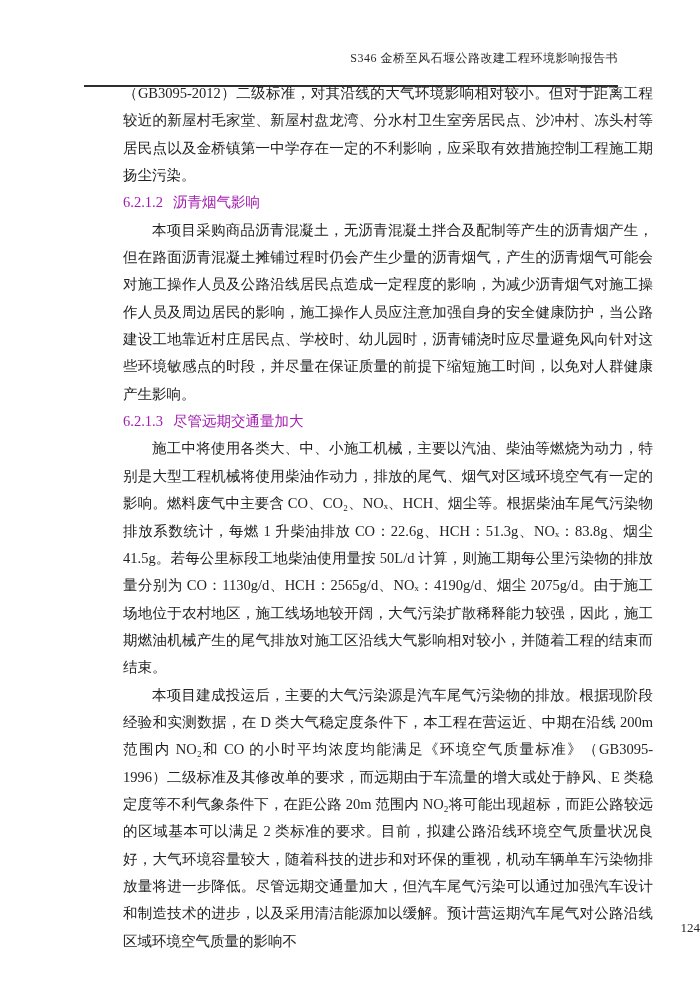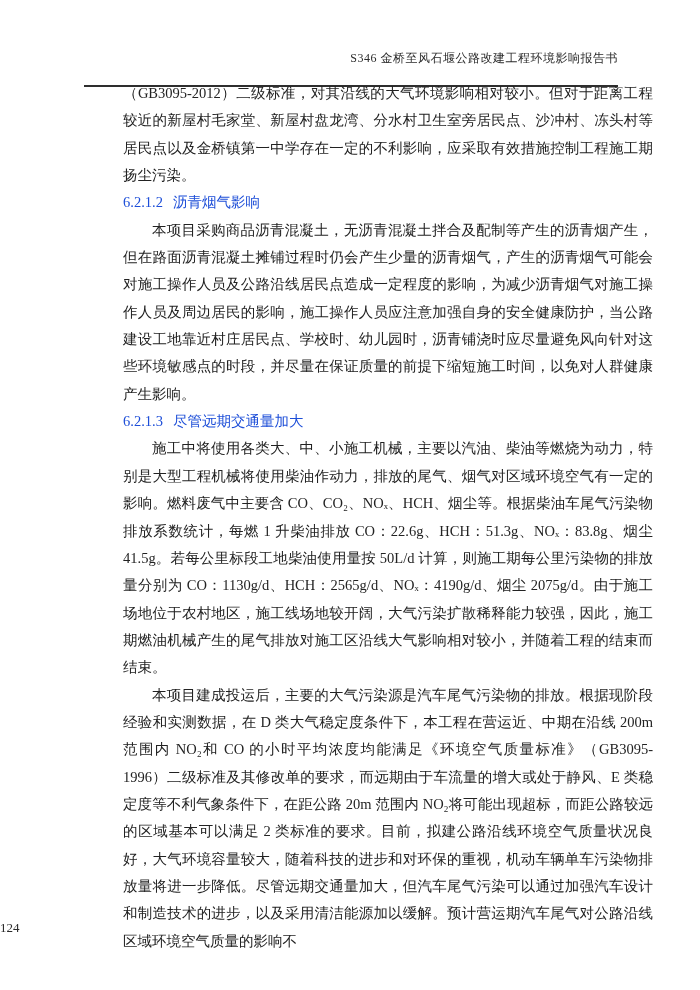--- a/index.html
+++ b/index.html
@@ -44,32 +44,32 @@
     padding: 0;
     text-indent: 2em;
   }
   p.para.no-indent {
     text-indent: 0;
   }
   .heading {
     margin: 0;
     font-size: 14.5px;
     line-height: 27.35px;
-    color: #1d4ed8;
+    color: #a21caf;
   }
   .h-num {
     display: inline-block;
     width: 50px;
   }
   .page-footer {
     position: absolute;
     top: 920px;
     left: 0;
     width: 100%;
-    text-align: left;
+    text-align: right;
     font-size: 13px;
     color: #2a2a2a;
   }
 </style>
 </head>
 <body>
 
 <div class="page">
 
   <div class="page-header">

